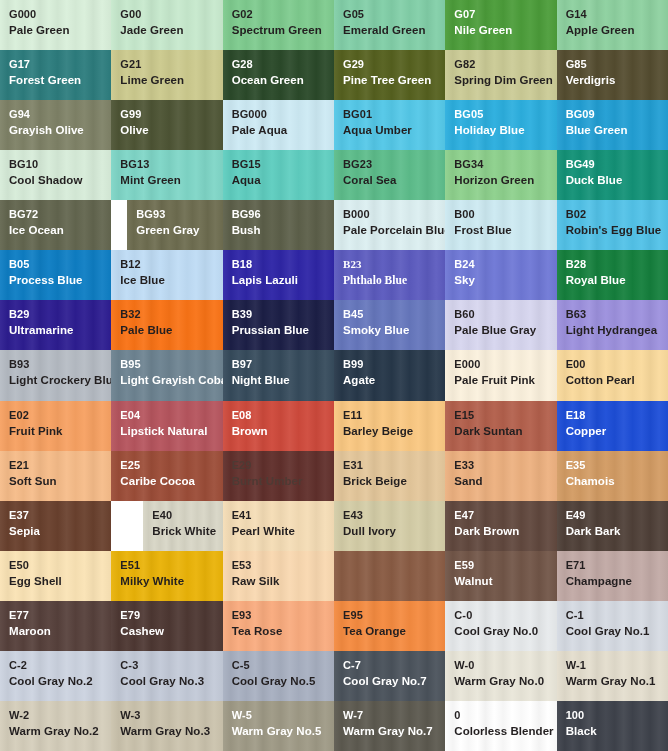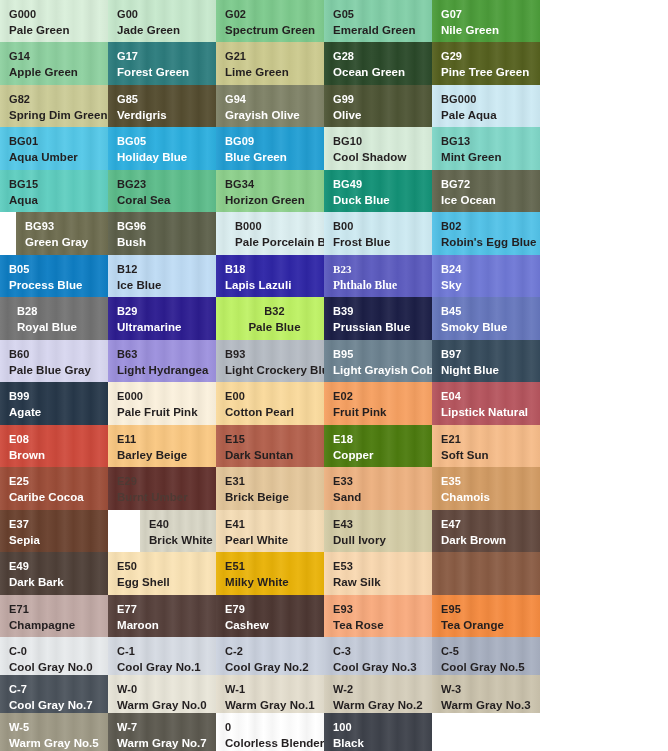--- a/index.html
+++ b/index.html
@@ -4,24 +4,24 @@
 <style>
   html, body {
     margin: 0;
     padding: 0;
     background: #ffffff;
   }
   body {
     font-family: "Liberation Sans", sans-serif;
   }
   #swatch-grid {
-    width: 540px;
+    width: 668px;
     height: 751px;
     display: grid;
-    grid-template-columns: repeat(5, 1fr);
+    grid-template-columns: repeat(6, 1fr);
     grid-template-rows: repeat(15, 1fr);
     overflow: hidden;
   }
   .swatch {
     position: relative;
     overflow: hidden;
     box-sizing: border-box;
   }
   
   .swatch .texture {
@@ -260,21 +260,21 @@
         <span class="name">Green Gray</span>
       </div>
     </div>
     <div class="swatch light-text" style="background-color: rgb(93, 96, 74);">
       <div class="texture"></div>
       <div class="labels">
         <span class="code">BG96</span>
         <span class="name">Bush</span>
       </div>
     </div>
-    <div class="swatch dark-text" style="background-color: rgb(220, 239, 241); padding-left: 10px;">
+    <div class="swatch dark-text" style="background-color: rgb(220, 239, 241);">
       <div class="texture"></div>
       <div class="labels">
         <span class="code">B000</span>
         <span class="name">Pale Porcelain Blue</span>
       </div>
     </div>
     <div class="swatch dark-text" style="background-color: rgb(205, 234, 242);">
       <div class="texture"></div>
       <div class="labels">
         <span class="code">B00</span>
@@ -316,35 +316,35 @@
         <span class="name">Phthalo Blue</span>
       </div>
     </div>
     <div class="swatch light-text" style="background-color: rgb(111, 120, 214);">
       <div class="texture"></div>
       <div class="labels">
         <span class="code">B24</span>
         <span class="name">Sky</span>
       </div>
     </div>
-    <div class="swatch light-text" style="background-color: #737373; padding-left: 8px;">
+    <div class="swatch light-text" style="background-color: #15803d;">
       <div class="texture"></div>
       <div class="labels">
         <span class="code">B28</span>
         <span class="name">Royal Blue</span>
       </div>
     </div>
     <div class="swatch light-text" style="background-color: rgb(45, 29, 145);">
       <div class="texture"></div>
       <div class="labels">
         <span class="code">B29</span>
         <span class="name">Ultramarine</span>
       </div>
     </div>
-    <div class="swatch dark-text" style="background-color: #bef264; text-align: center;">
+    <div class="swatch dark-text" style="background-color: #f97316;">
       <div class="texture"></div>
       <div class="labels">
         <span class="code">B32</span>
         <span class="name">Pale Blue</span>
       </div>
     </div>
     <div class="swatch light-text" style="background-color: rgb(28, 31, 71);">
       <div class="texture"></div>
       <div class="labels">
         <span class="code">B39</span>
@@ -442,21 +442,21 @@
         <span class="name">Barley Beige</span>
       </div>
     </div>
     <div class="swatch dark-text" style="background-color: rgb(179, 96, 76);">
       <div class="texture"></div>
       <div class="labels">
         <span class="code">E15</span>
         <span class="name">Dark Suntan</span>
       </div>
     </div>
-    <div class="swatch light-text" style="background-color: #4d7c0f;">
+    <div class="swatch light-text" style="background-color: #1d4ed8;">
       <div class="texture"></div>
       <div class="labels">
         <span class="code">E18</span>
         <span class="name">Copper</span>
       </div>
     </div>
     <div class="swatch dark-text" style="background-color: rgb(246, 188, 137);">
       <div class="texture"></div>
       <div class="labels">
         <span class="code">E21</span>
@@ -556,20 +556,27 @@
     </div>
     <div class="swatch dark-text" style="background-color: rgb(249, 216, 176);">
       <div class="texture"></div>
       <div class="labels">
         <span class="code">E53</span>
         <span class="name">Raw Silk</span>
       </div>
     </div>
     <div class="swatch light-text" style="background-color: rgb(138, 92, 68);">
       <div class="texture"></div>
+    </div>
+    <div class="swatch light-text" style="background-color: rgb(114, 86, 72);">
+      <div class="texture"></div>
+      <div class="labels">
+        <span class="code">E59</span>
+        <span class="name">Walnut</span>
+      </div>
     </div>
     <div class="swatch dark-text" style="background-color: rgb(194, 170, 166);">
       <div class="texture"></div>
       <div class="labels">
         <span class="code">E71</span>
         <span class="name">Champagne</span>
       </div>
     </div>
     <div class="swatch light-text" style="background-color: rgb(87, 65, 60);">
       <div class="texture"></div>

